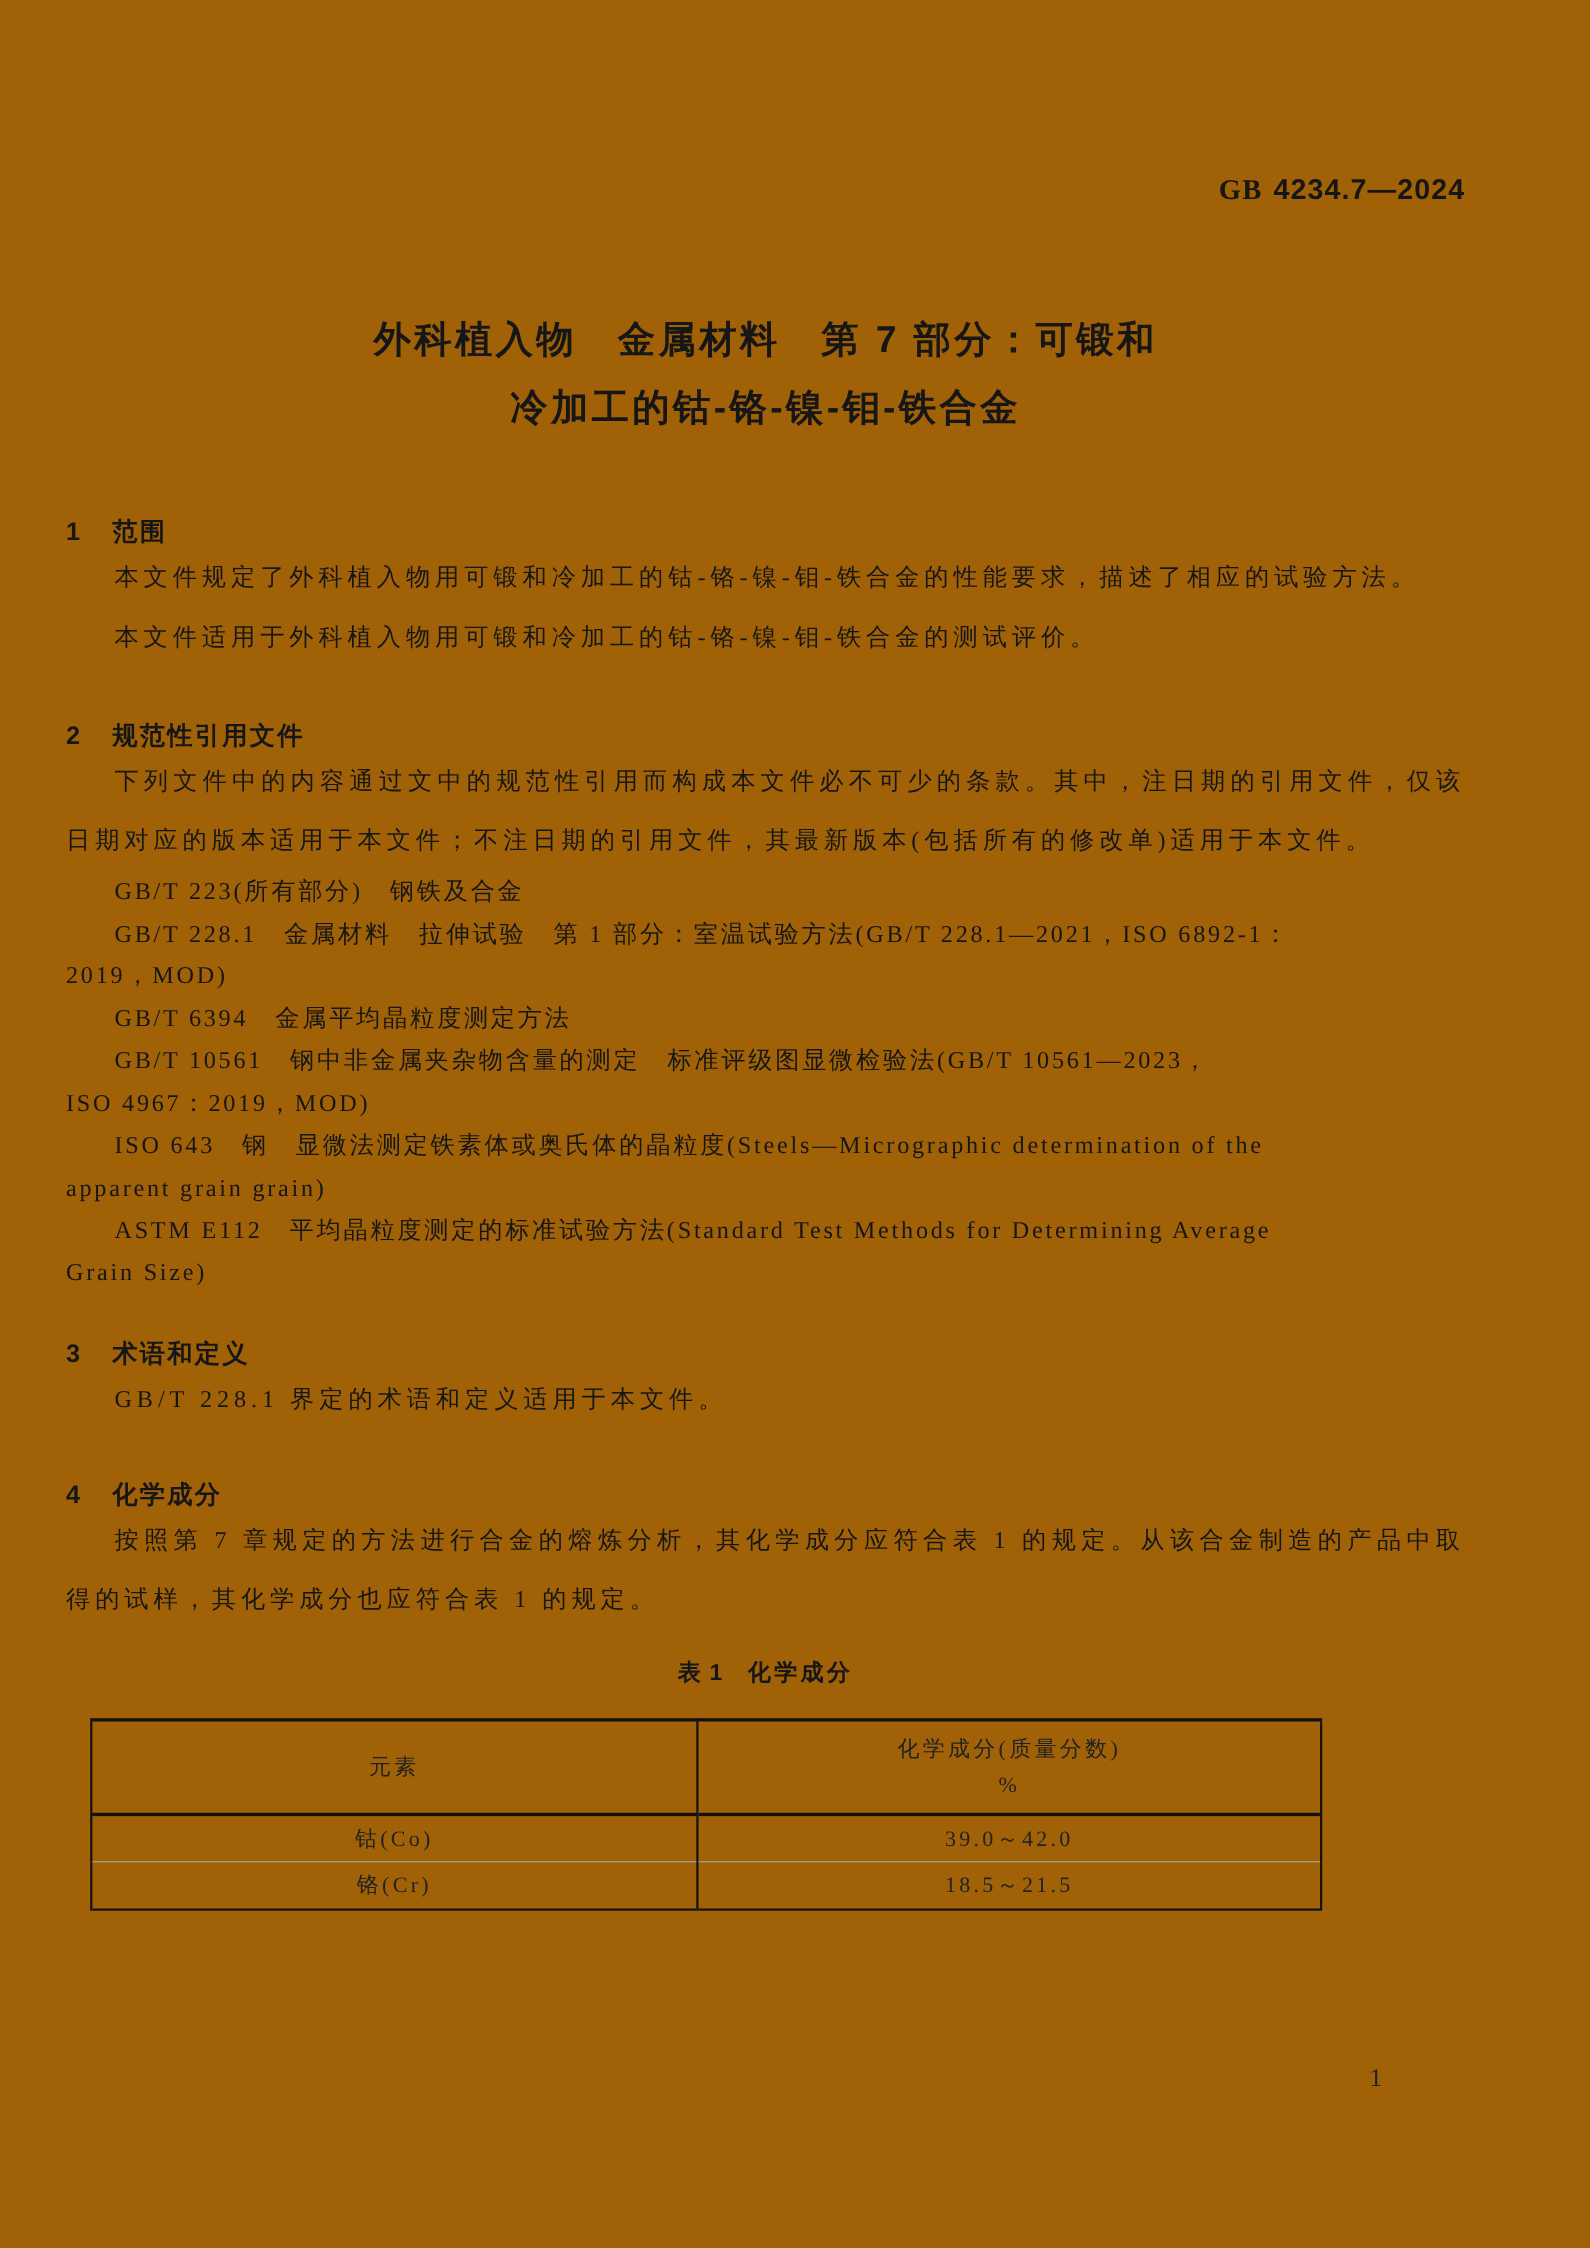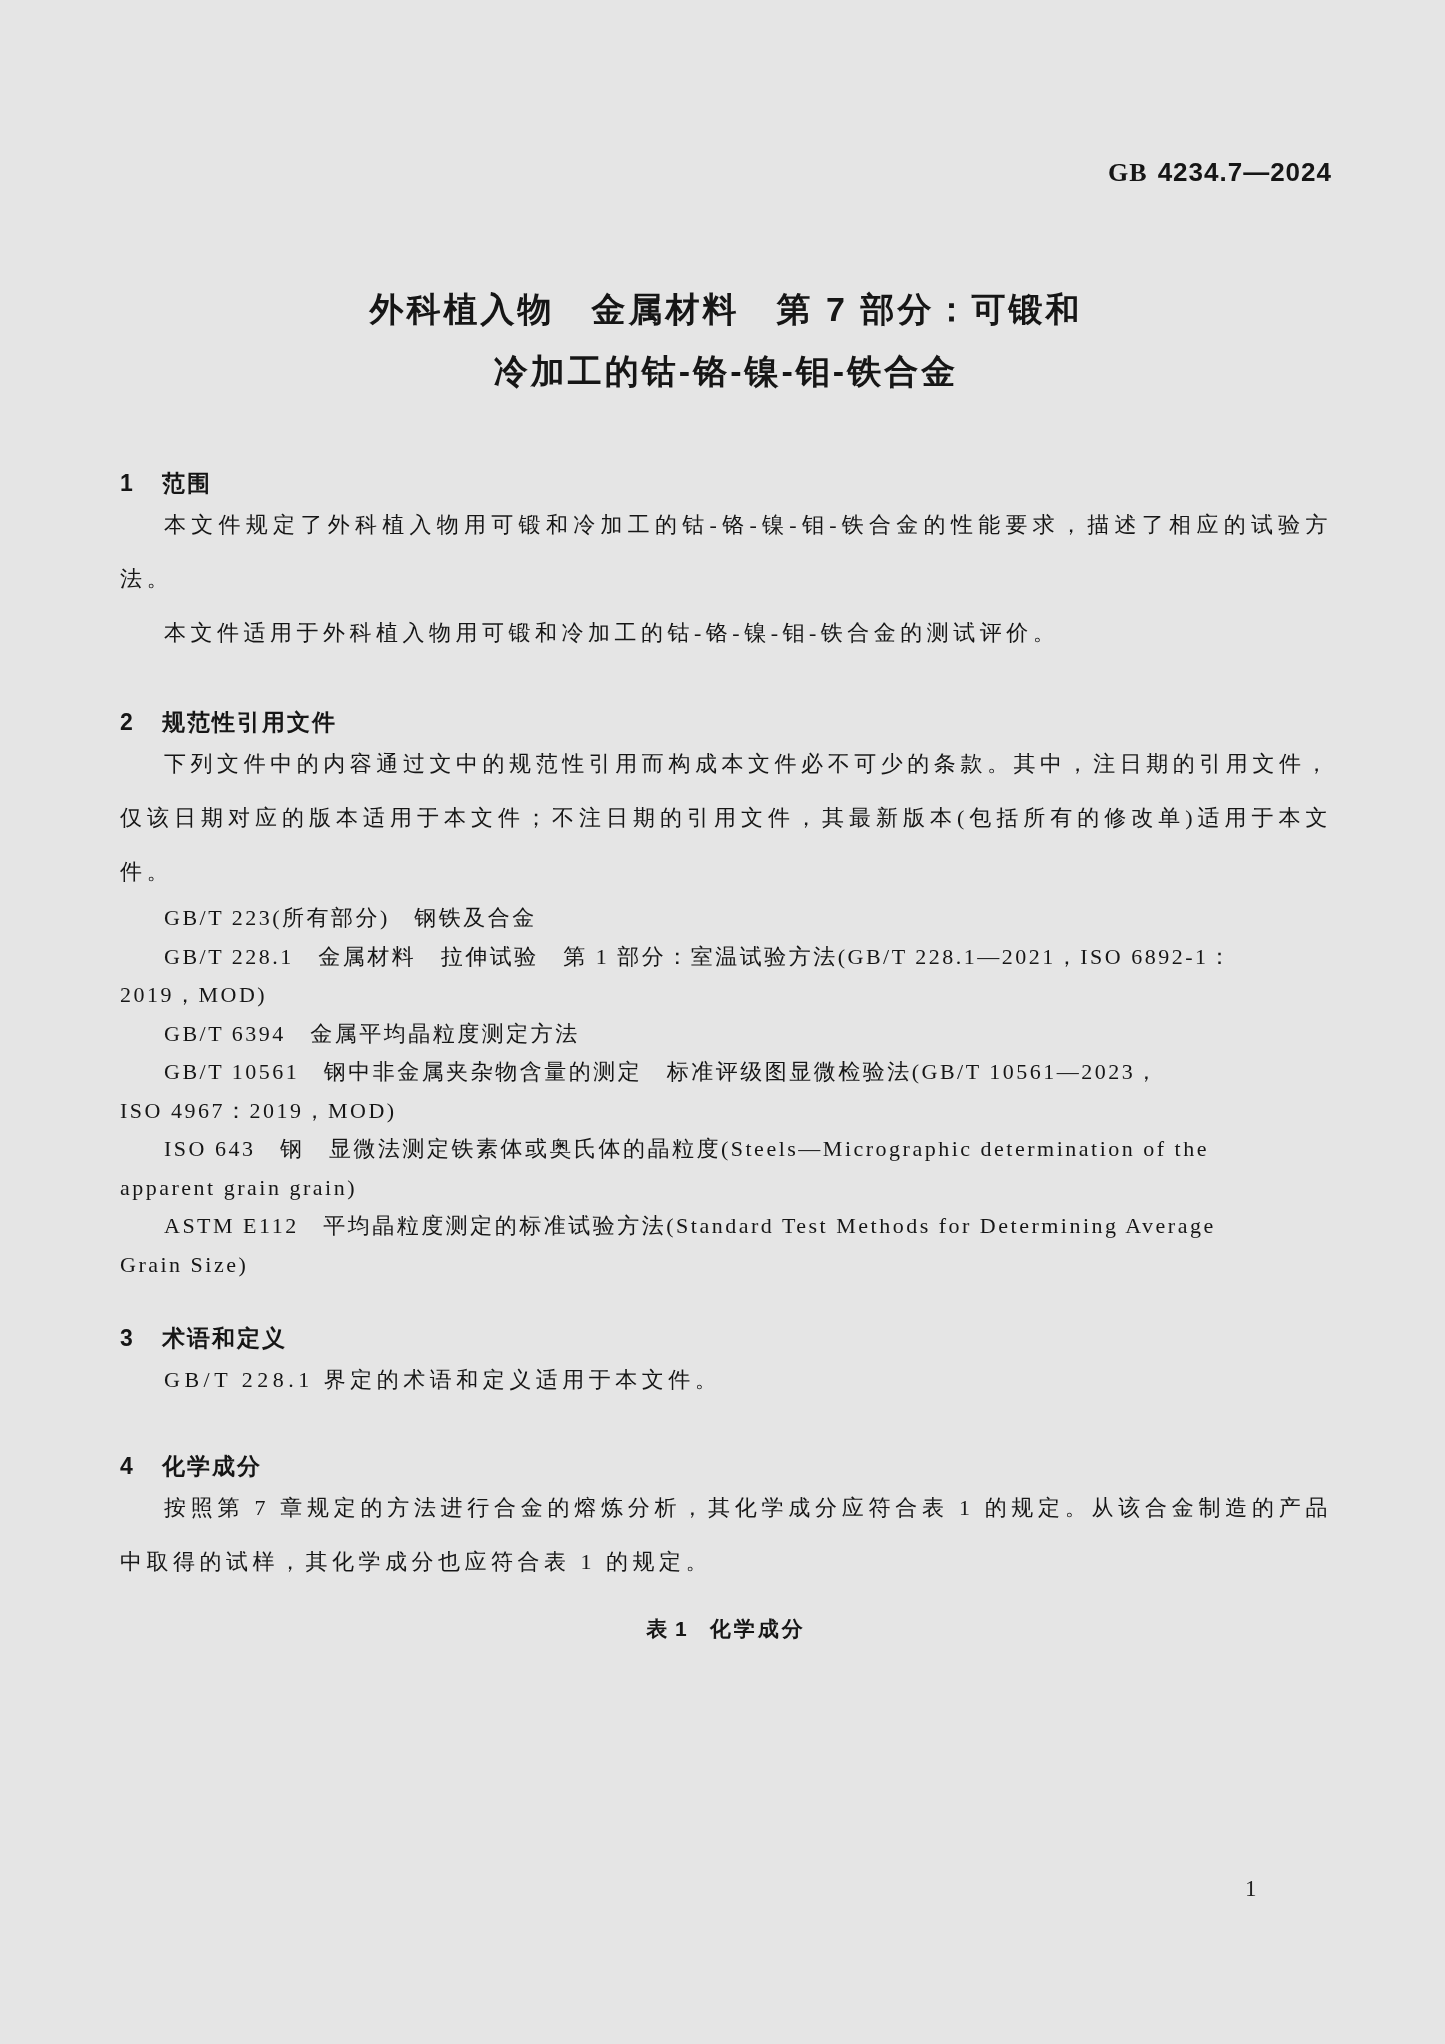--- a/index.html
+++ b/index.html
@@ -1,21 +1,21 @@
 <!DOCTYPE html>
 <html><head>
 <meta charset="utf-8">
 <style>
   html,body { margin:0; padding:0; background:#ffffff; }
   .page {
     position:relative;
     width:1445px; height:2044px;
-    background:#e5e5e5;
+    background:#a16207;
     box-sizing:border-box;
-    padding:0 113px 0 120px;
+    padding:0 113px 0 60px;
     overflow:hidden;
     font-family:"Liberation Serif","DejaVu Serif",serif;
     color:#161616;
   }
   
   .doc-code {
     padding-top:156px;
     text-align:right;
     font-size:26px; line-height:32px;
     font-weight:bold; letter-spacing:1px;
@@ -147,16 +147,41 @@
 
   <div class="sec-h mt44">
     <span class="no">4</span><span>化学成分</span>
   </div>
   <p class="para mt44">按照第 7 章规定的方法进行合金的熔炼分析，其化学成分应符合表 1 的规定。从该合金制造的产品中取得的试样，其化学成分也应符合表 1 的规定。</p>
 
   <div class="tbl-caption">
     <span class="lbl">表 1</span><span>化学成分</span>
   </div>
 
+  <table class="tbl">
+    <colgroup>
+        <col class="c1">
+        <col class="c2">
+      </colgroup>
+    <thead>
+      <tr>
+        <th>元素</th>
+        <th class="hdr2">
+          <div>化学成分(质量分数)</div>
+          <div>%</div>
+        </th>
+      </tr>
+    </thead>
+    <tbody>
+      <tr>
+        <td>钴(Co)</td>
+        <td>39.0～42.0</td>
+      </tr>
+      <tr>
+        <td>铬(Cr)</td>
+        <td>18.5～21.5</td>
+      </tr>
+    </tbody>
+  </table>
 
   <div class="page-no">1</div>
 
 </div>
 
 </body></html>

